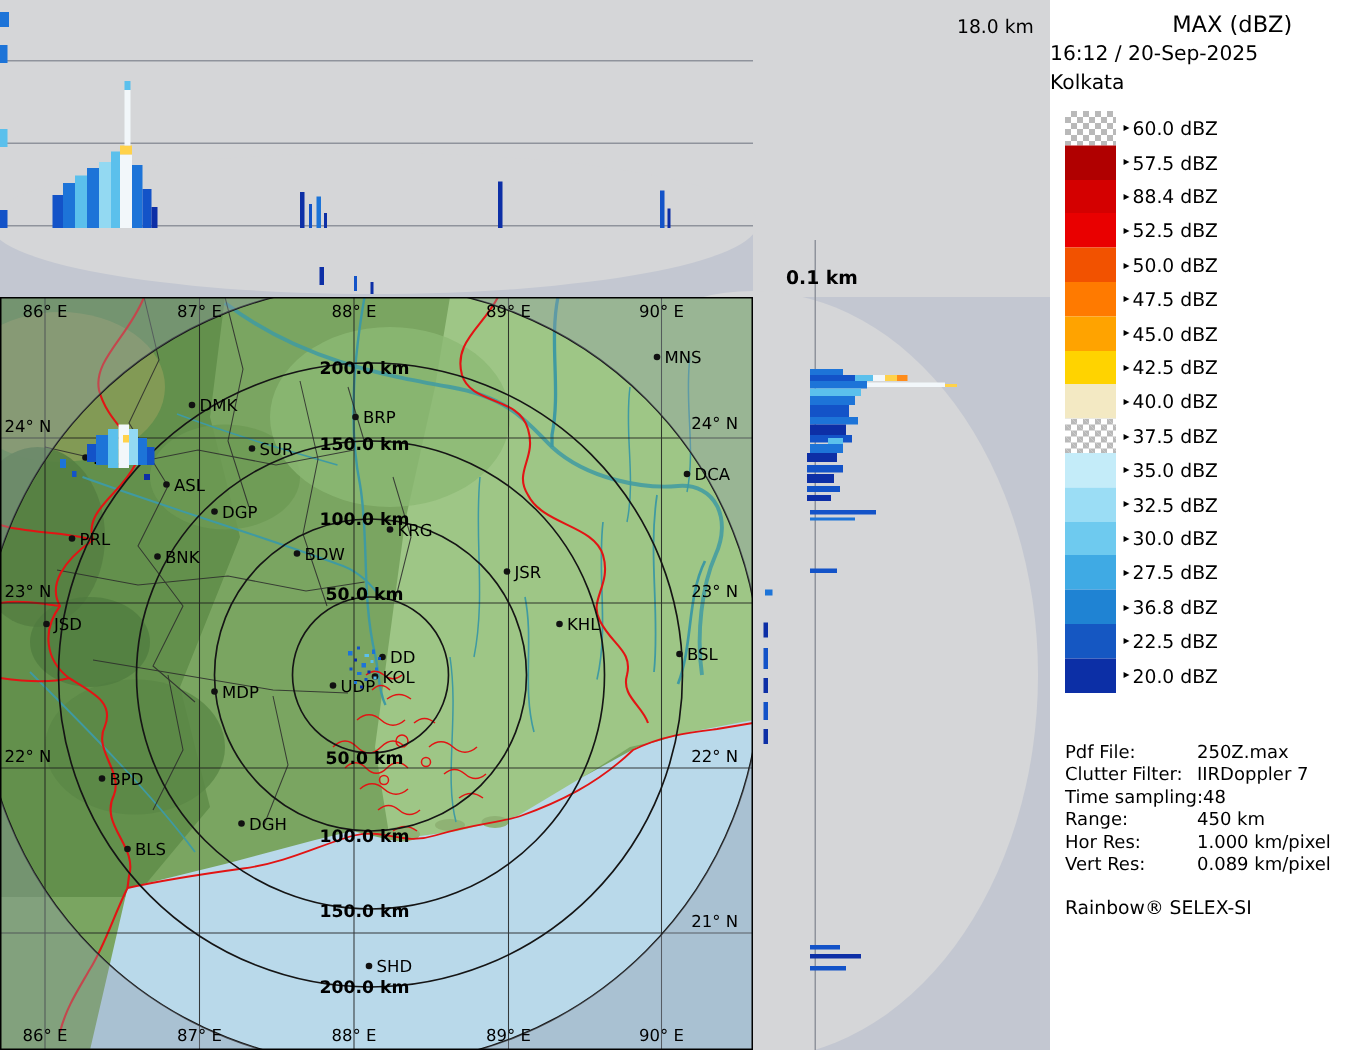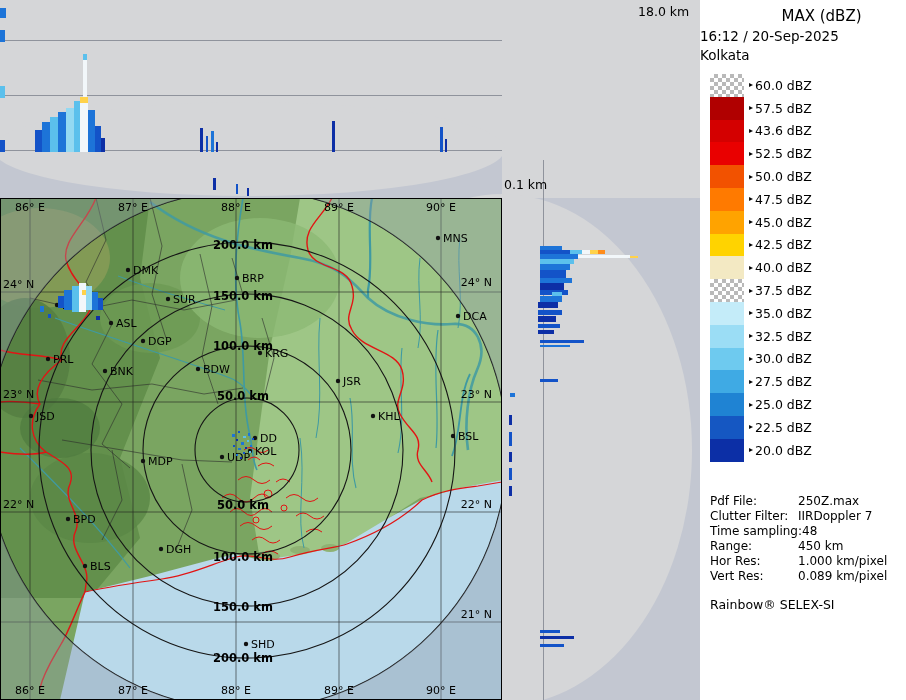--- a/index.html
+++ b/index.html
@@ -3,22 +3,22 @@
 <meta charset="utf-8">
 <style>
   html,body{margin:0;padding:0;background:#888;}
   #canvas{position:relative;width:906px;height:700px;background:#d5d6d8;overflow:hidden;
           font-family:"DejaVu Sans","Liberation Sans",sans-serif;color:#000;}
   svg{display:block;}
   #base-svg{position:absolute;left:0;top:0;}
   #map-svg{position:absolute;left:0;top:198px;}
   #map-svg text, #base-svg text{font-family:"DejaVu Sans","Liberation Sans",sans-serif;fill:#000;}
   .hlabel{position:absolute;font-size:12.5px;color:#000;white-space:nowrap;}
-  #hmax{left:638px;top:4px;}
-  #hmin{left:504px;top:177px;}
+  #hmax{left:638px;top:10px;}
+  #hmin{left:524px;top:177px;font-weight:bold;}
   #legend{position:absolute;left:700px;top:0;width:243px;height:700px;background:#ffffff;}
   .leg-title{text-align:center;font-size:15px;margin-top:7px;}
   .leg-sub{text-align:left;font-size:13.5px;margin-top:3px;}
   #scale-rows{margin:11px 0 0 10px;}
   .srow{display:flex;align-items:center;height:22.8px;}
   .swatch{width:34px;height:22.8px;flex:none;}
   .checker{background-color:#fff;
     background-image:linear-gradient(45deg,#b9b9b9 25%,transparent 25%,transparent 75%,#b9b9b9 75%),
                      linear-gradient(45deg,#b9b9b9 25%,transparent 25%,transparent 75%,#b9b9b9 75%);
     background-position:0 0,4px 4px;background-size:8px 8px;}
@@ -341,21 +341,21 @@
           <div class="swatch" style="background: rgb(176, 0, 0);"></div>
           <div class="slabel">
             <span class="tick">▸</span>
             <span>57.5 dBZ</span>
           </div>
         </div>
         <div class="srow">
           <div class="swatch" style="background: rgb(212, 0, 0);"></div>
           <div class="slabel">
             <span class="tick">▸</span>
-            <span>43.6 dBZ</span>
+            <span>88.4 dBZ</span>
           </div>
         </div>
         <div class="srow">
           <div class="swatch" style="background: rgb(233, 0, 0);"></div>
           <div class="slabel">
             <span class="tick">▸</span>
             <span>52.5 dBZ</span>
           </div>
         </div>
         <div class="srow">
@@ -425,21 +425,21 @@
           <div class="swatch" style="background: rgb(63, 170, 228);"></div>
           <div class="slabel">
             <span class="tick">▸</span>
             <span>27.5 dBZ</span>
           </div>
         </div>
         <div class="srow">
           <div class="swatch" style="background: rgb(31, 131, 211);"></div>
           <div class="slabel">
             <span class="tick">▸</span>
-            <span>25.0 dBZ</span>
+            <span>36.8 dBZ</span>
           </div>
         </div>
         <div class="srow">
           <div class="swatch" style="background: rgb(21, 87, 194);"></div>
           <div class="slabel">
             <span class="tick">▸</span>
             <span>22.5 dBZ</span>
           </div>
         </div>
         <div class="srow">

